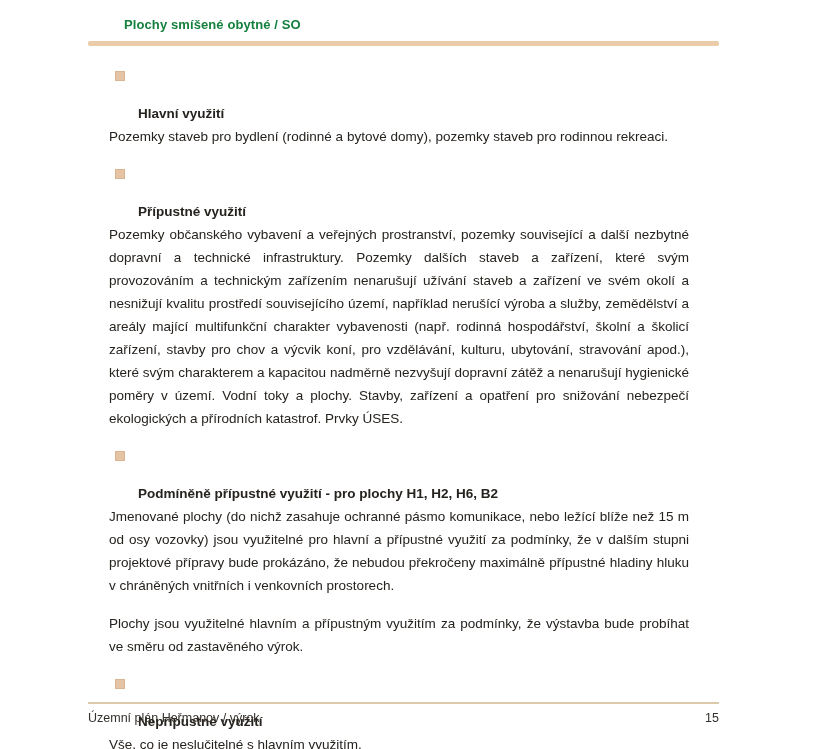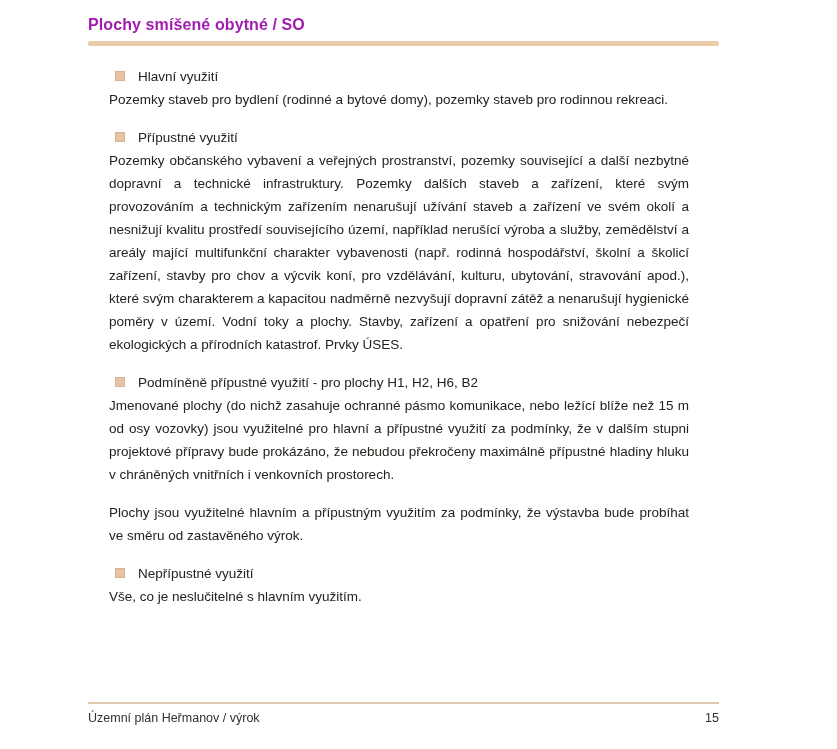--- a/index.html
+++ b/index.html
@@ -12,25 +12,26 @@
     font-family: "Liberation Sans", sans-serif;
     color: #26221e;
     overflow: hidden;
   }
   .content {
     margin-left: 88px;
     width: 631px;
     padding-top: 14px;
   }
   .page-title {
-    font-size: 16px;
+    font-size: 13px;
     font-weight: bold;
     line-height: 22px;
-    color: #a21caf;
+    color: #15803d;
     letter-spacing: 0.1px;
+    margin-left: 36px;
   }
   .title-rule {
     height: 5px;
     background: #eacda8;
     border-radius: 2px;
     margin-top: 5px;
   }
   .sections { margin-top: 19px; }
   .section { margin-bottom: 15px; }
   .section-head {
@@ -42,23 +43,24 @@
     flex: 0 0 auto;
     width: 10px;
     height: 10px;
     margin-top: 6px;
     margin-right: 13px;
     background: #e6c3a4;
     border: 1px solid #d9b493;
   }
   .section-heading {
     font-size: 13.5px;
-    font-weight: normal;
+    font-weight: bold;
     line-height: 23px;
     color: #26221e;
+    margin-top: 37px;
   }
   .section-body {
     margin-left: 21px;
     width: 580px;
     font-size: 13.5px;
     line-height: 23px;
     text-align: justify;
     color: #26221e;
   }
   .footer {

